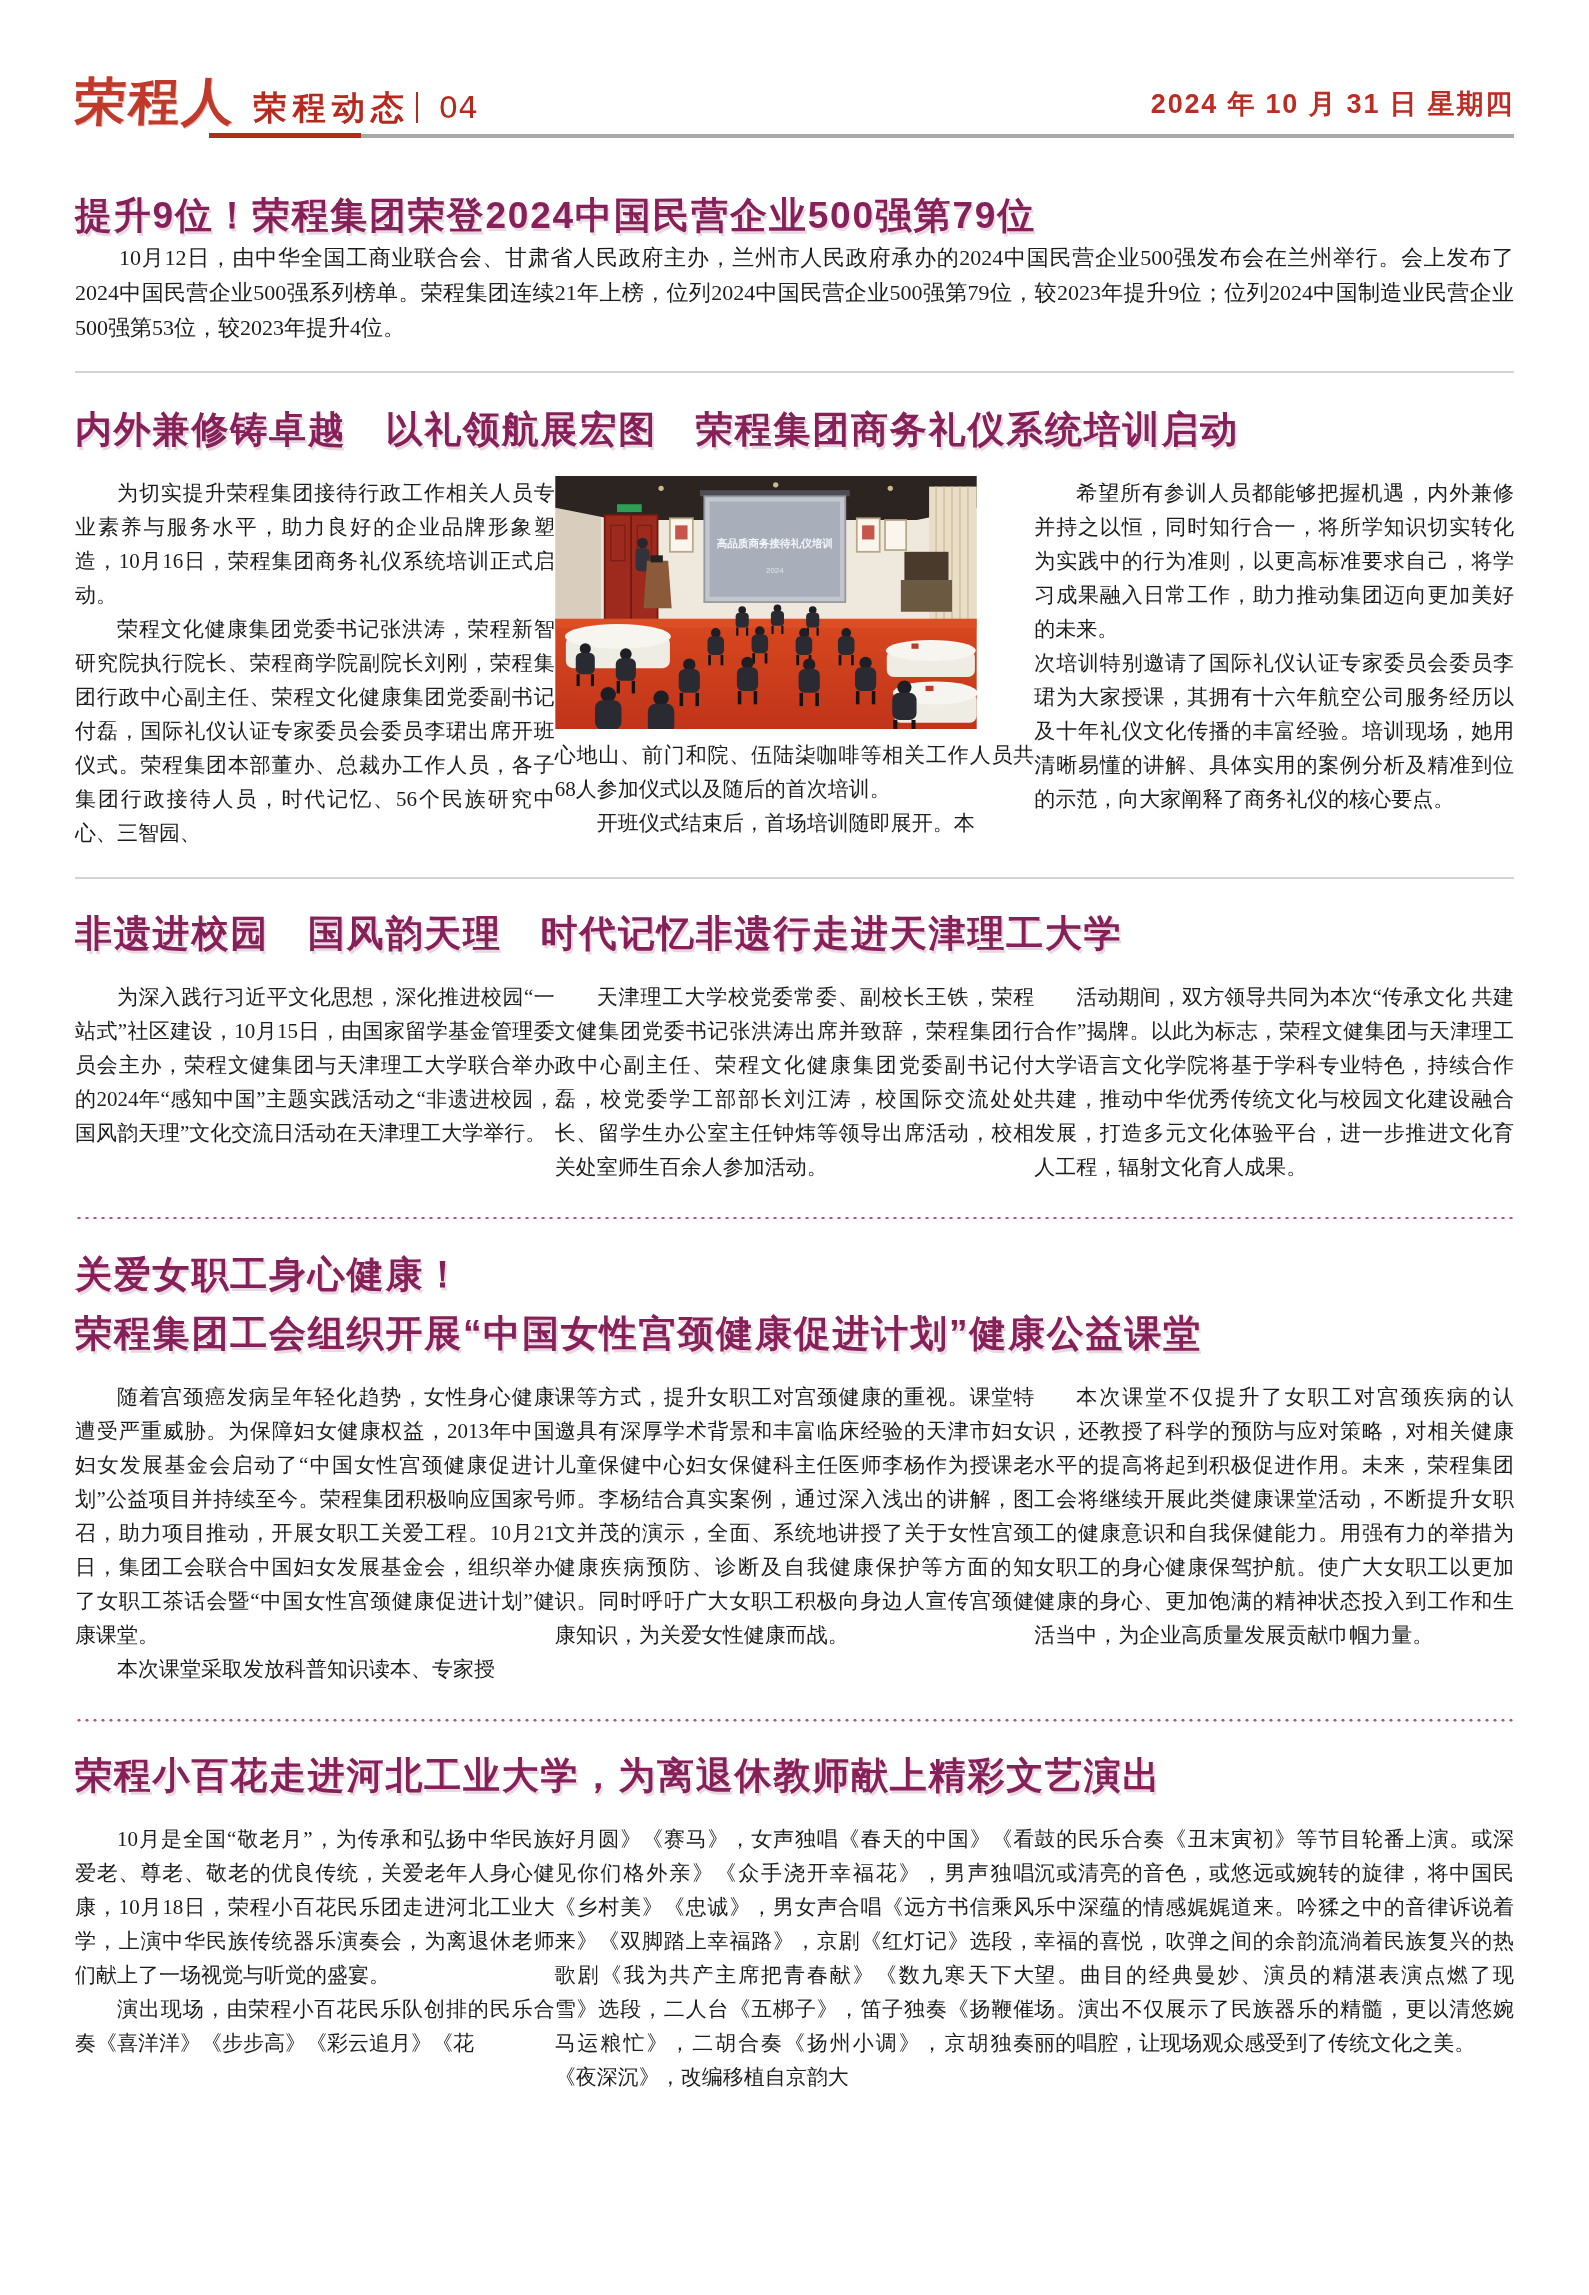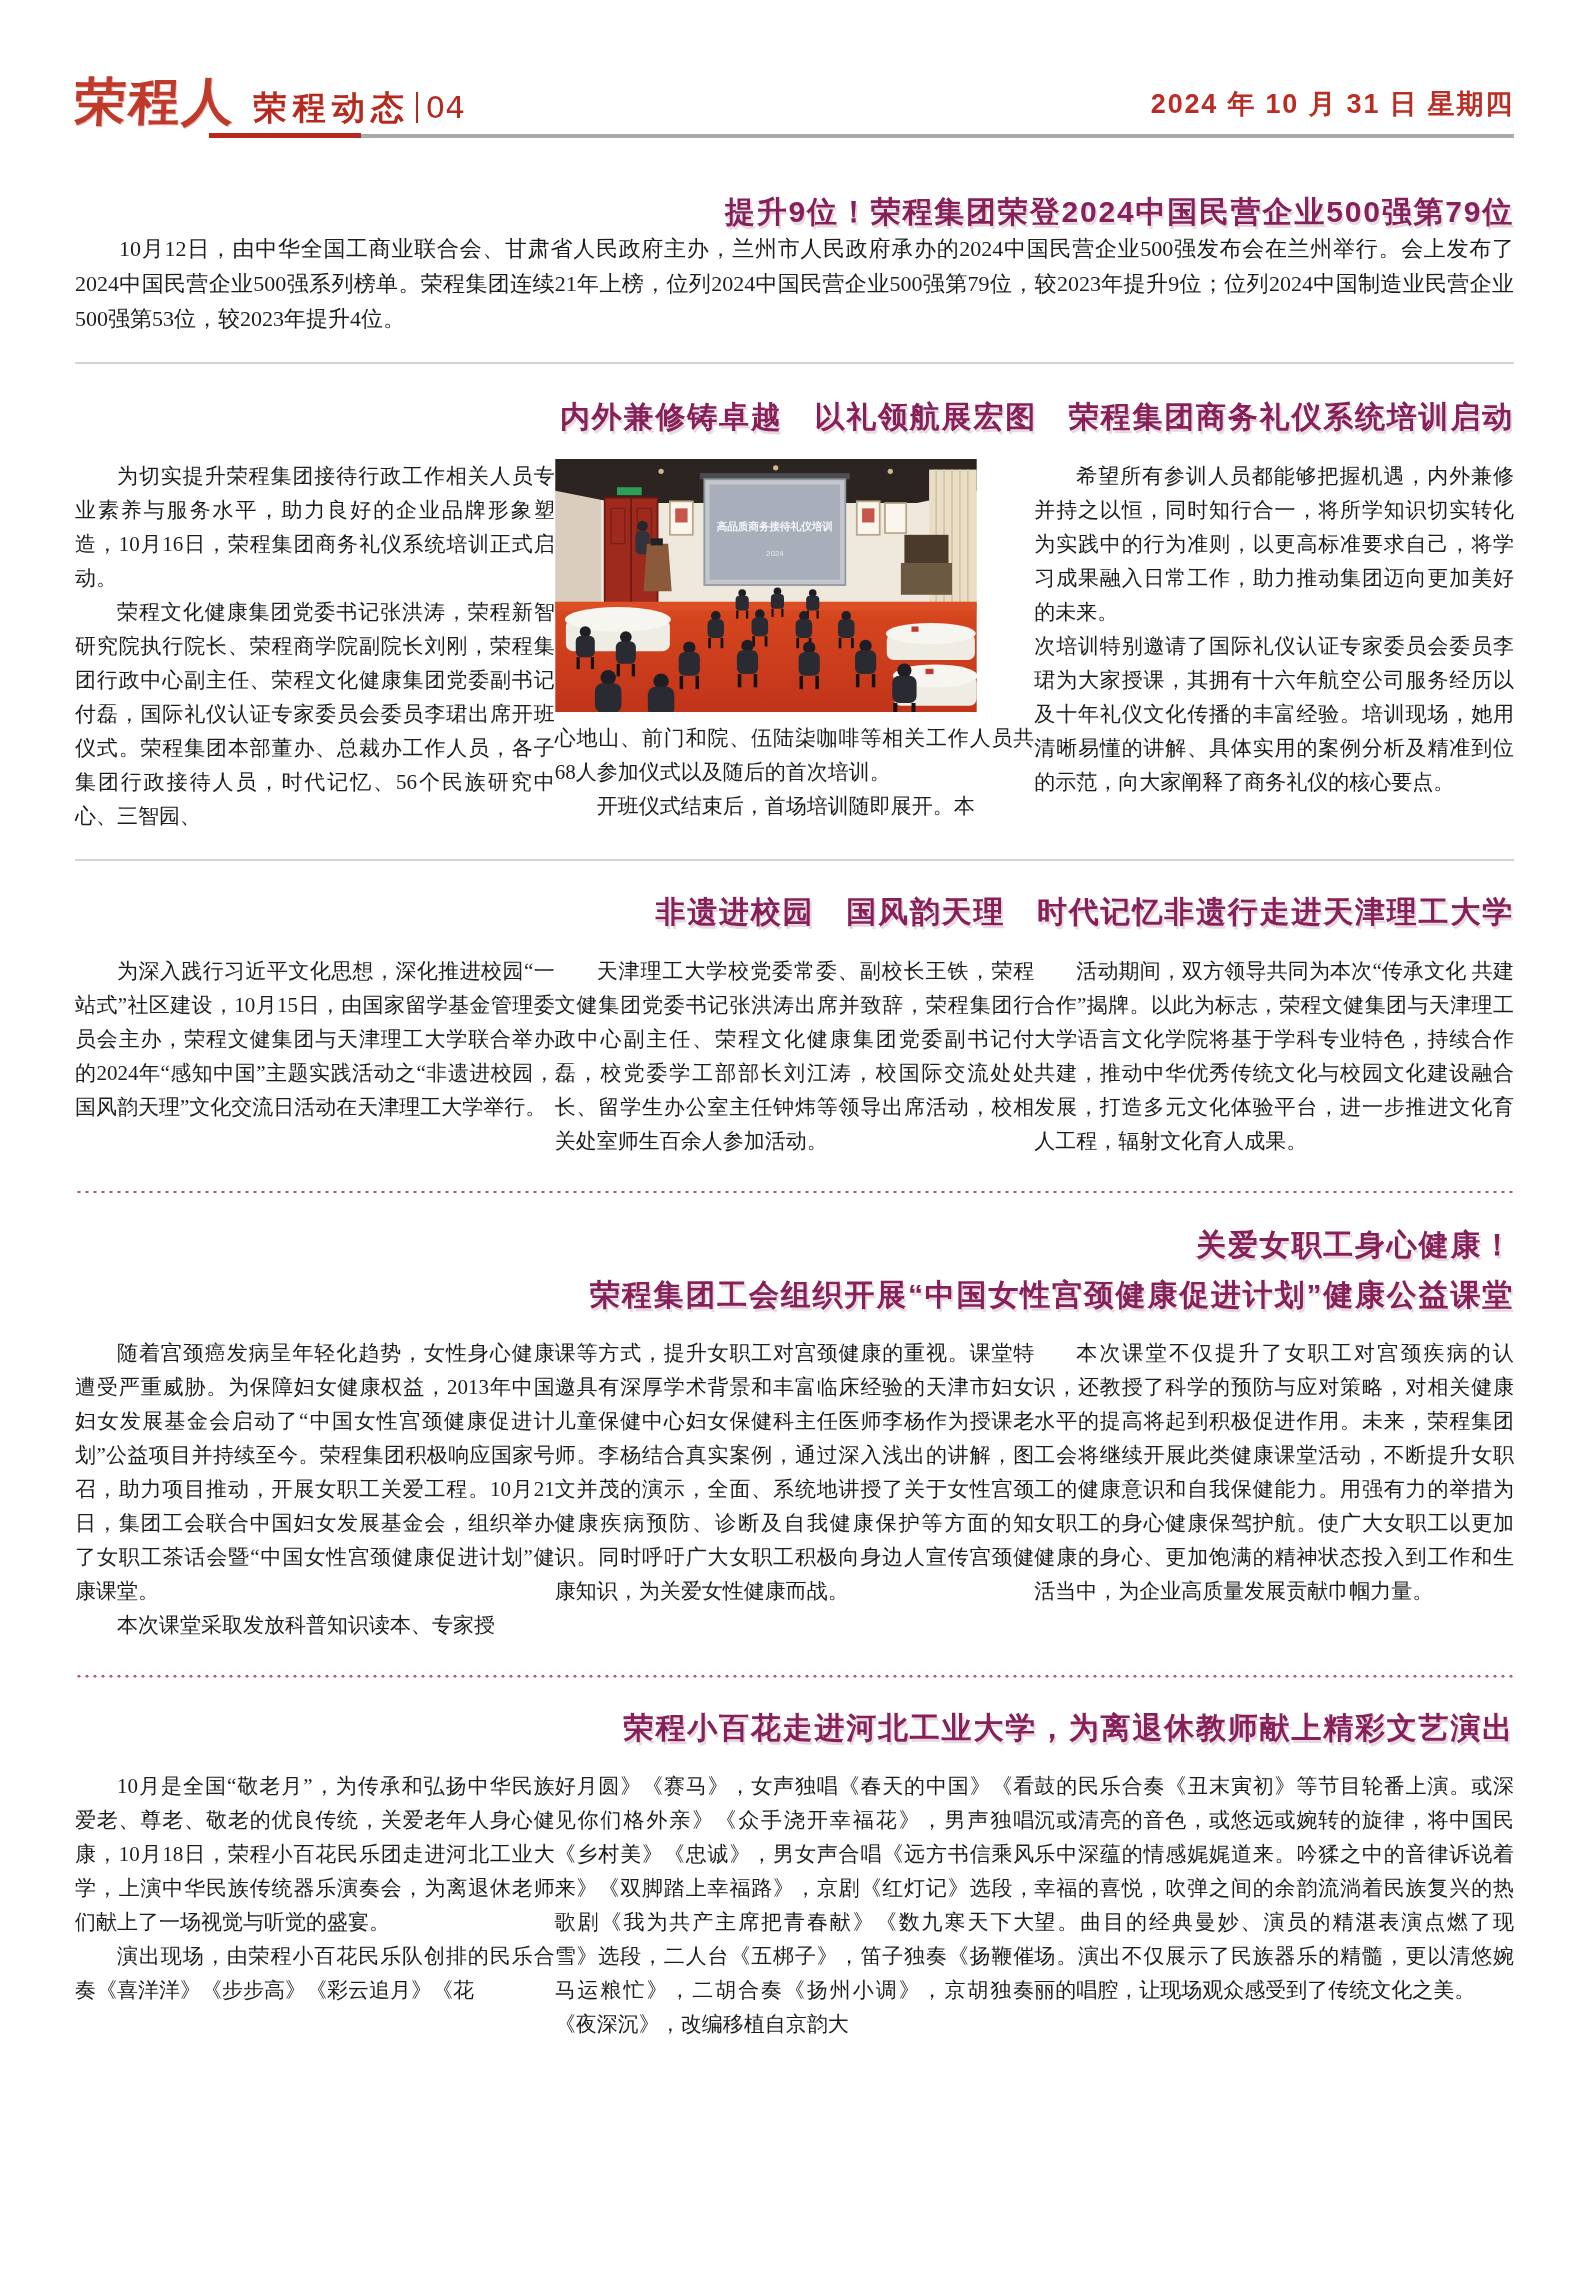--- a/index.html
+++ b/index.html
@@ -25,37 +25,37 @@
     text-shadow:0.9px 0.9px 0 rgba(192,58,43,.35);
   }
   .section-wrap { display:flex; align-items:center; margin-left:17.7px; padding-bottom:3.5px; }
   .section {
     font-family:"Liberation Sans","DejaVu Sans",sans-serif;
     font-weight:bold; font-size:33px; color:#b5291e; letter-spacing:6.2px; line-height:1;
   }
   .pagenum {
     font-family:"DejaVu Sans",sans-serif;
     font-size:31px; color:#b5291e; line-height:1;
-    border-left:2.6px solid #b5291e; padding-left:8px; margin-left:5.3px;
+    border-left:2.6px solid #b5291e; padding-left:21px; margin-left:5.3px;
   }
   .mast-date {
     margin-left:auto; padding-bottom:5.3px;
     font-family:"Liberation Sans","DejaVu Sans",sans-serif;
     font-weight:bold; font-size:27px; color:#bb2d24; letter-spacing:1.8px;
   }
   .rule-row { display:flex; align-items:flex-start; margin-top:6.2px; }
   .rule-offset { width:134px; height:5.3px; }
   .rule-red { width:152px; height:5.3px; background:#b5291e; }
   .rule-gray { flex:1; height:3.5px; background:#a9a9a9; margin-top:0.9px; }
 
   
   .headline {
-    margin:0; text-align:right;
+    margin:0; text-align:left;
     font-family:"Liberation Sans","DejaVu Sans",sans-serif;
-    font-weight:900; font-size:30px; line-height:1.25;
+    font-weight:900; font-size:37px; line-height:1.25;
     color:#862059; letter-spacing:1.8px;
     text-shadow:1.8px 2.6px 0 rgba(134,32,89,0.18);
   }
   .h-a1 { margin-top:55px; }
   .h-a2 { margin-top:34px; }
   .h-a3 { margin-top:32px; }
   .h-a4a { margin-top:32px; }
   .h-a4b { margin-top:12.4px; }
   .h-a5 { margin-top:30px; }
 

